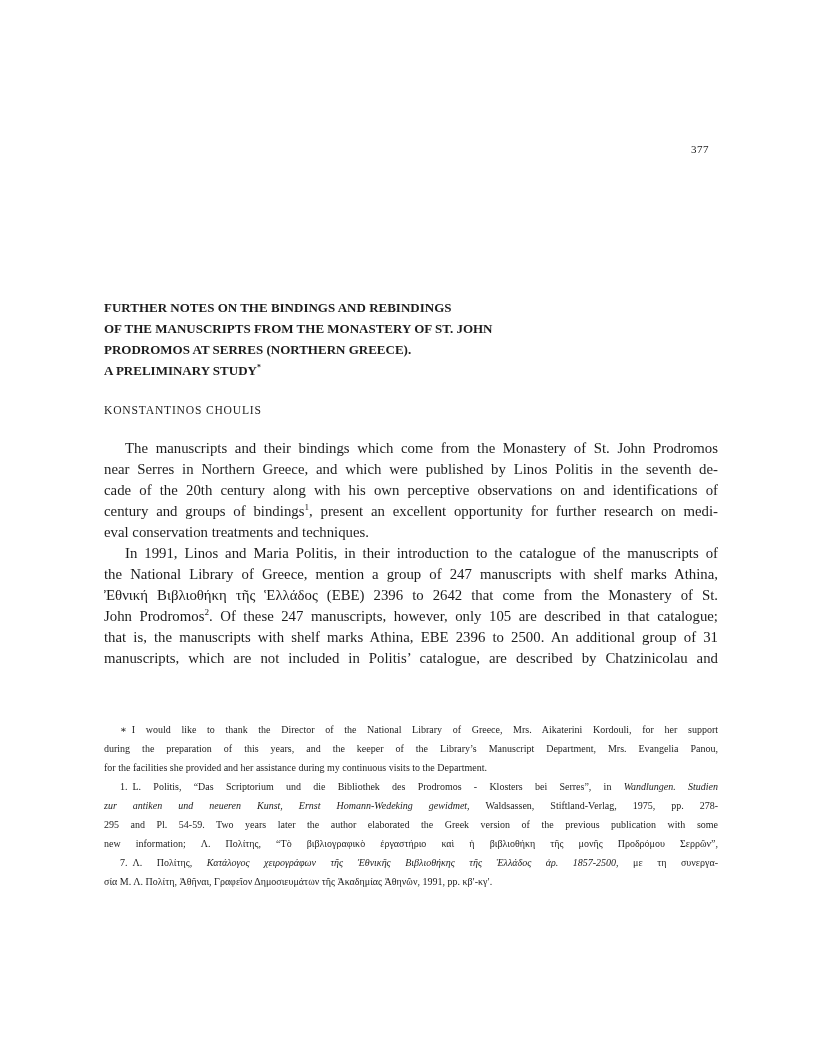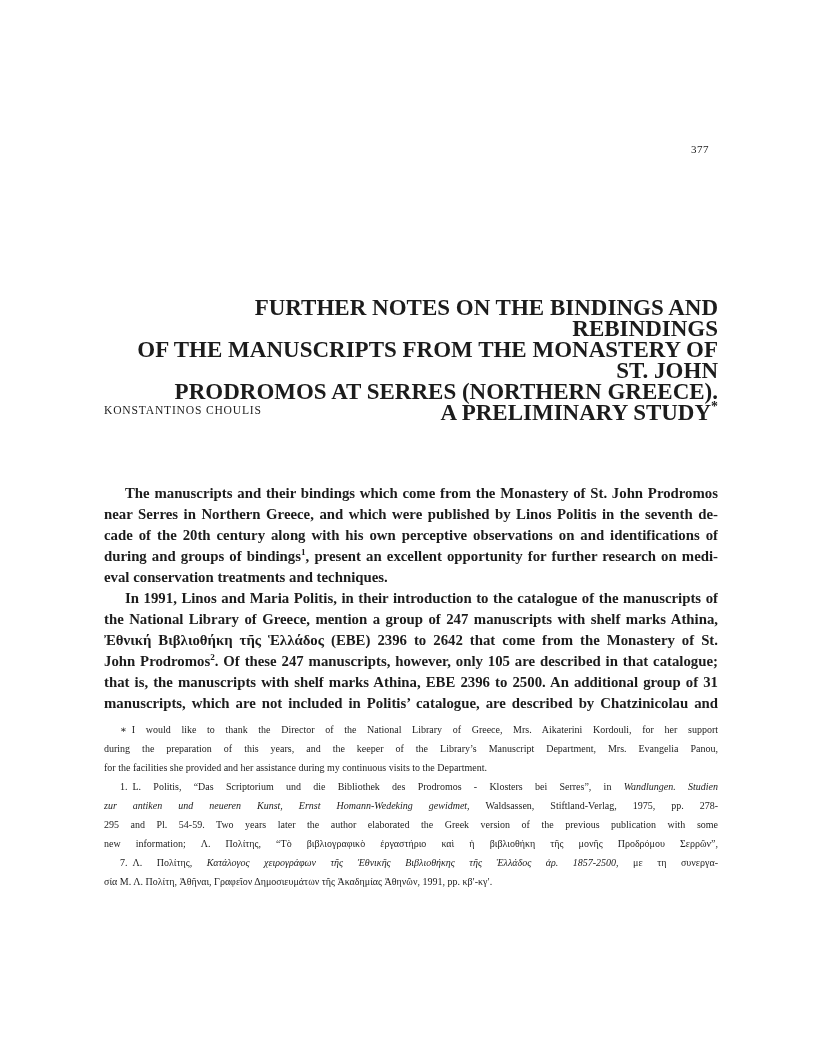--- a/index.html
+++ b/index.html
@@ -20,44 +20,43 @@
     font-size: 11px;
     line-height: 16px;
     letter-spacing: 0.5px;
     margin-top: 24px;
   }
   .title-block {
     position: absolute;
     left: 104px;
     top: 297px;
     width: 614px;
-    text-align: right;
+    text-align: left;
     font-weight: bold;
-    font-size: 23px;
+    font-size: 13px;
     line-height: 21px;
   }
   .title-block sup { font-size: 60%; line-height: 0; }
   .author {
     position: absolute;
     left: 104px;
     top: 404px;
     width: 614px;
     text-align: left;
     font-size: 11.6px;
     line-height: 14px;
     letter-spacing: 0.8px;
   }
   .body-text {
     position: absolute;
     left: 104px;
-    top: 483px;
+    top: 438px;
     width: 614px;
     font-size: 14.8px;
     line-height: 21px;
-    font-weight: bold;
   }
   .footnotes {
     position: absolute;
     left: 104px;
     top: 720px;
     width: 614px;
     font-size: 10px;
     line-height: 19px;
   }
   .line {
@@ -88,21 +87,21 @@
     <div class="title-line"><span>A PRELIMINARY STUDY</span><sup>*</sup></div>
   </header>
 
   <div class="author">KONSTANTINOS CHOULIS</div>
 
   <main class="body-text" id="body-root">
       <div>
         <div class="line indent"><span>The manuscripts and their bindings which come from the Monastery of St. John Prodromos</span></div>
         <div class="line"><span>near Serres in Northern Greece, and which were published by Linos Politis in the seventh de-</span></div>
         <div class="line"><span>cade of the 20th century along with his own perceptive observations on and identifications of</span></div>
-        <div class="line"><span>during and groups of bindings</span><sup>1</sup><span>, present an excellent opportunity for further research on medi-</span></div>
+        <div class="line"><span>century and groups of bindings</span><sup>1</sup><span>, present an excellent opportunity for further research on medi-</span></div>
         <div class="line no-just"><span>eval conservation treatments and techniques.</span></div>
       </div>
       <div>
         <div class="line indent"><span>In 1991, Linos and Maria Politis, in their introduction to the catalogue of the manuscripts of</span></div>
         <div class="line"><span>the National Library of Greece, mention a group of 247 manuscripts with shelf marks Athina,</span></div>
         <div class="line"><span>Ἐθνική Βιβλιοθήκη τῆς Ἑλλάδος (ΕΒΕ) 2396 to 2642 that come from the Monastery of St.</span></div>
         <div class="line"><span>John Prodromos</span><sup>2</sup><span>. Of these 247 manuscripts, however, only 105 are described in that catalogue;</span></div>
         <div class="line"><span>that is, the manuscripts with shelf marks Athina, EBE 2396 to 2500. An additional group of 31</span></div>
         <div class="line"><span>manuscripts, which are not included in Politis’ catalogue, are described by Chatzinicolau and</span></div>
       </div>

